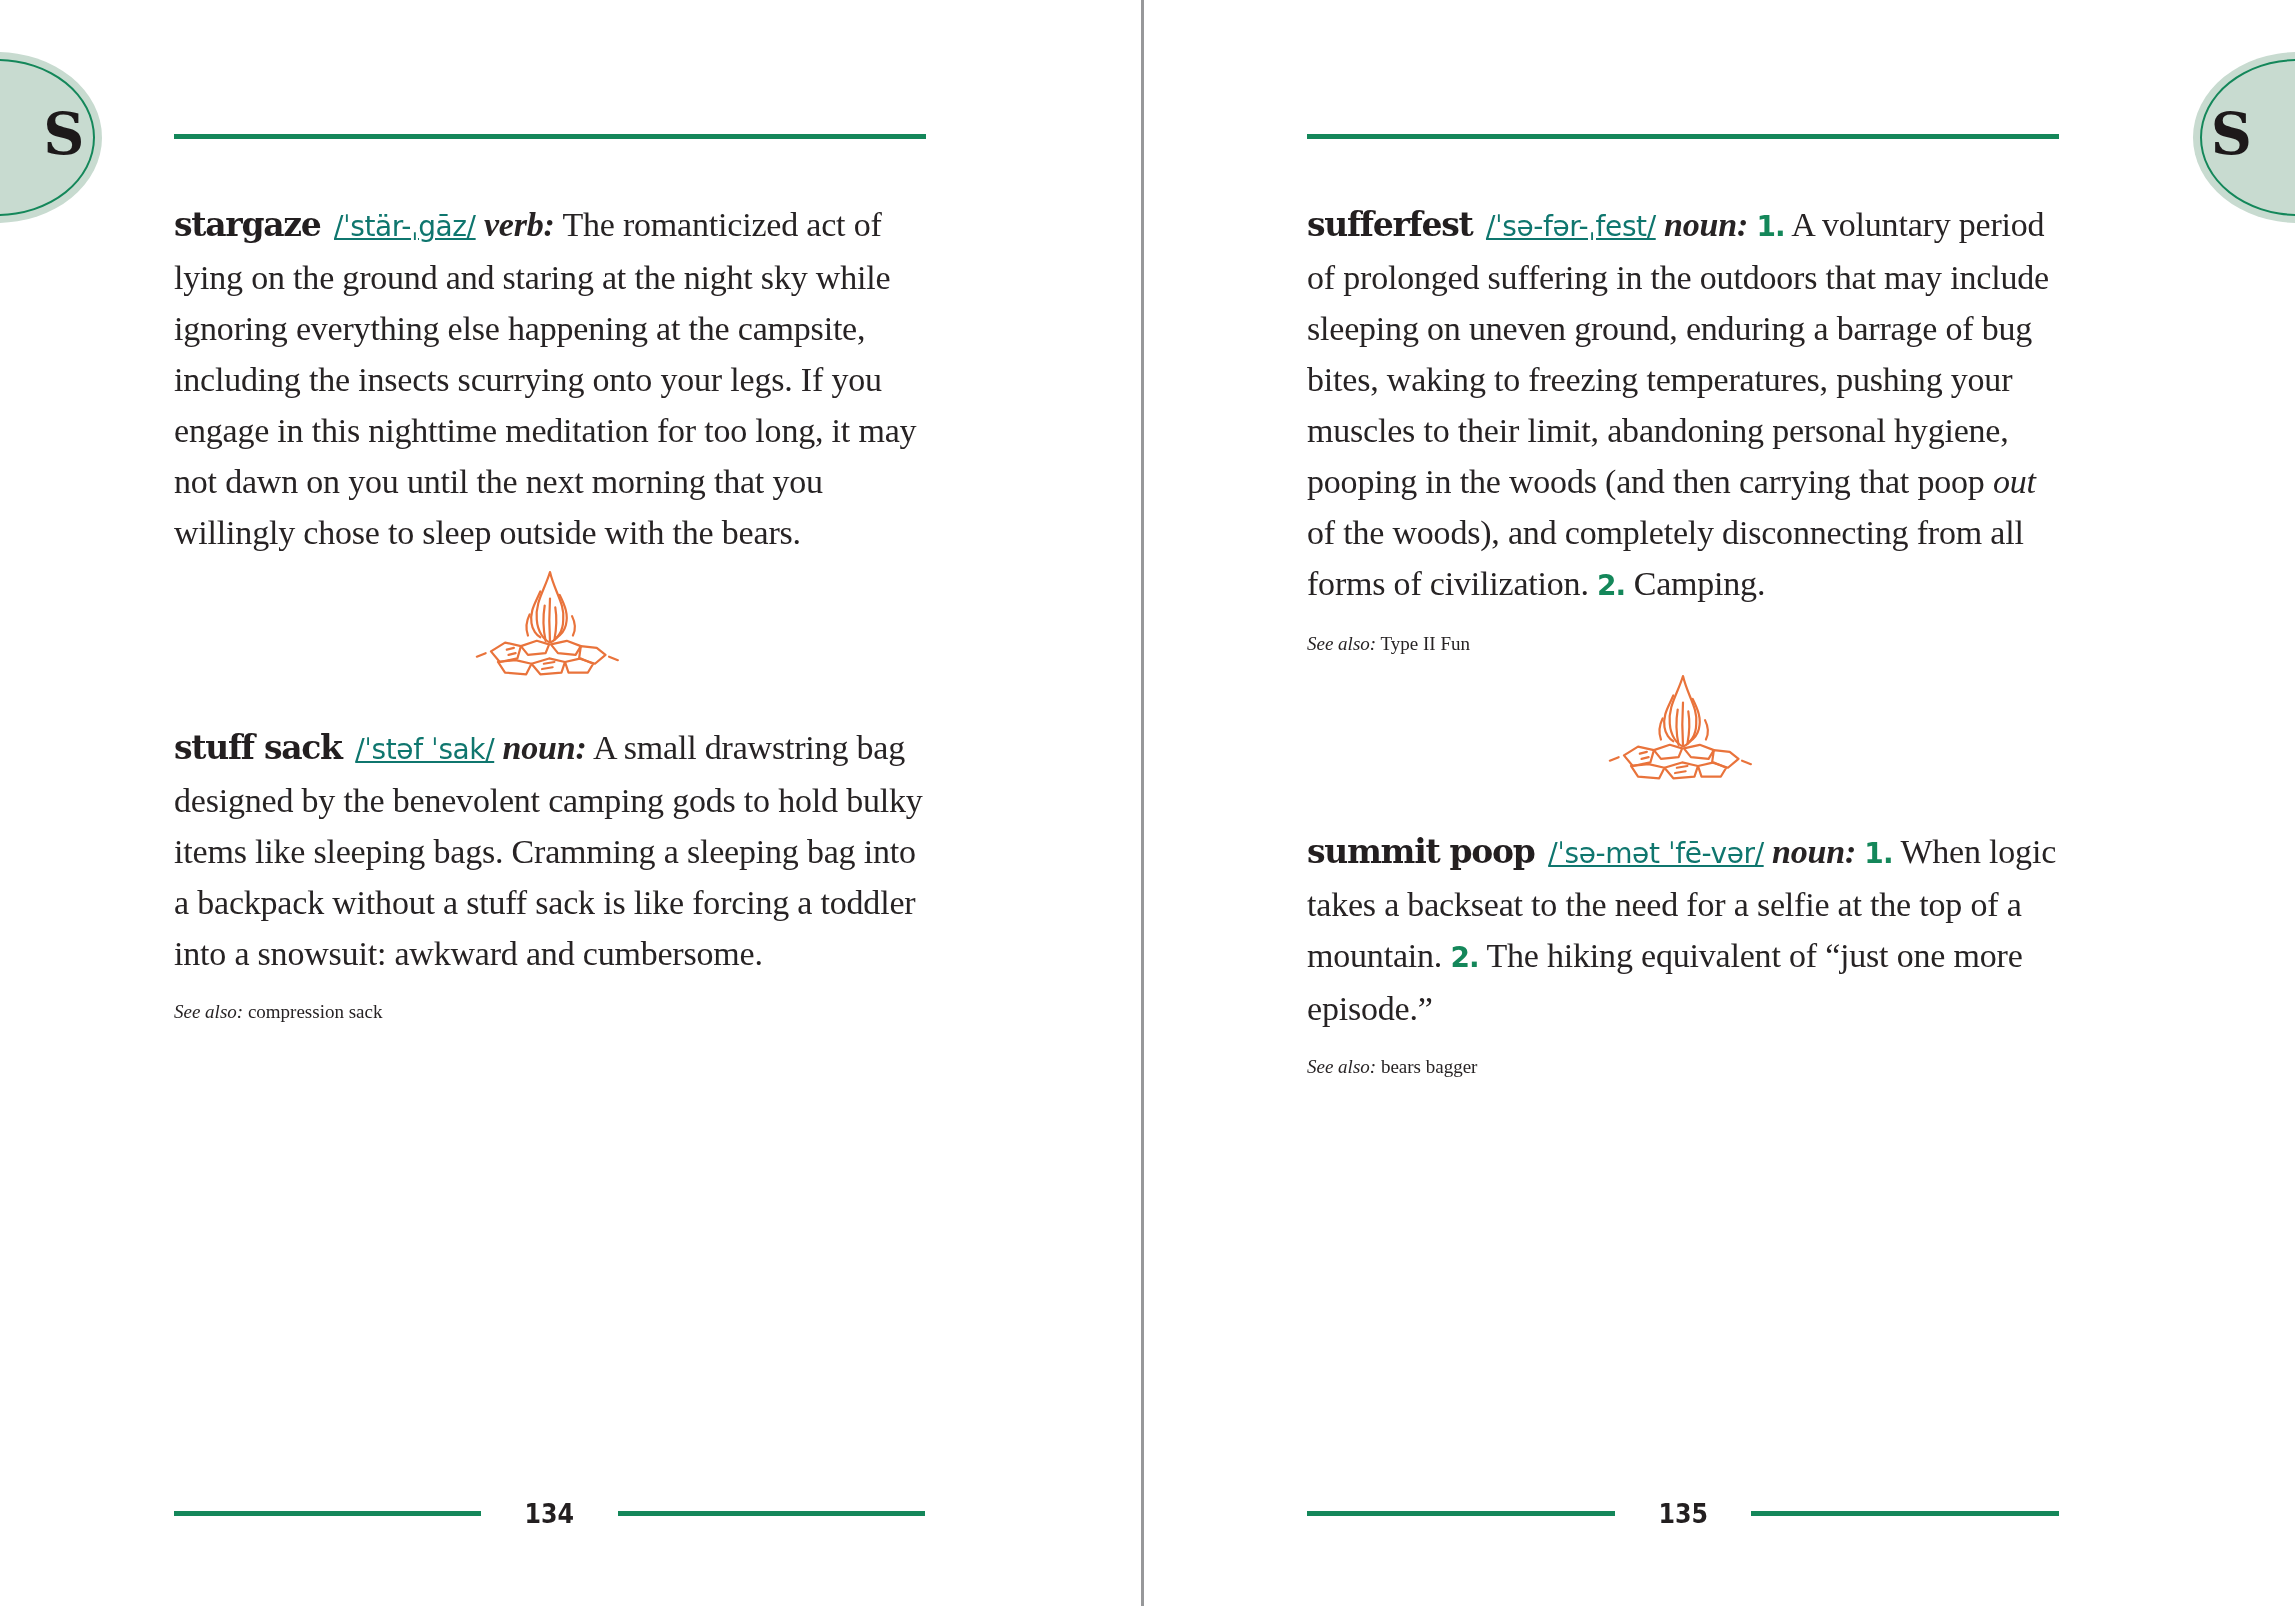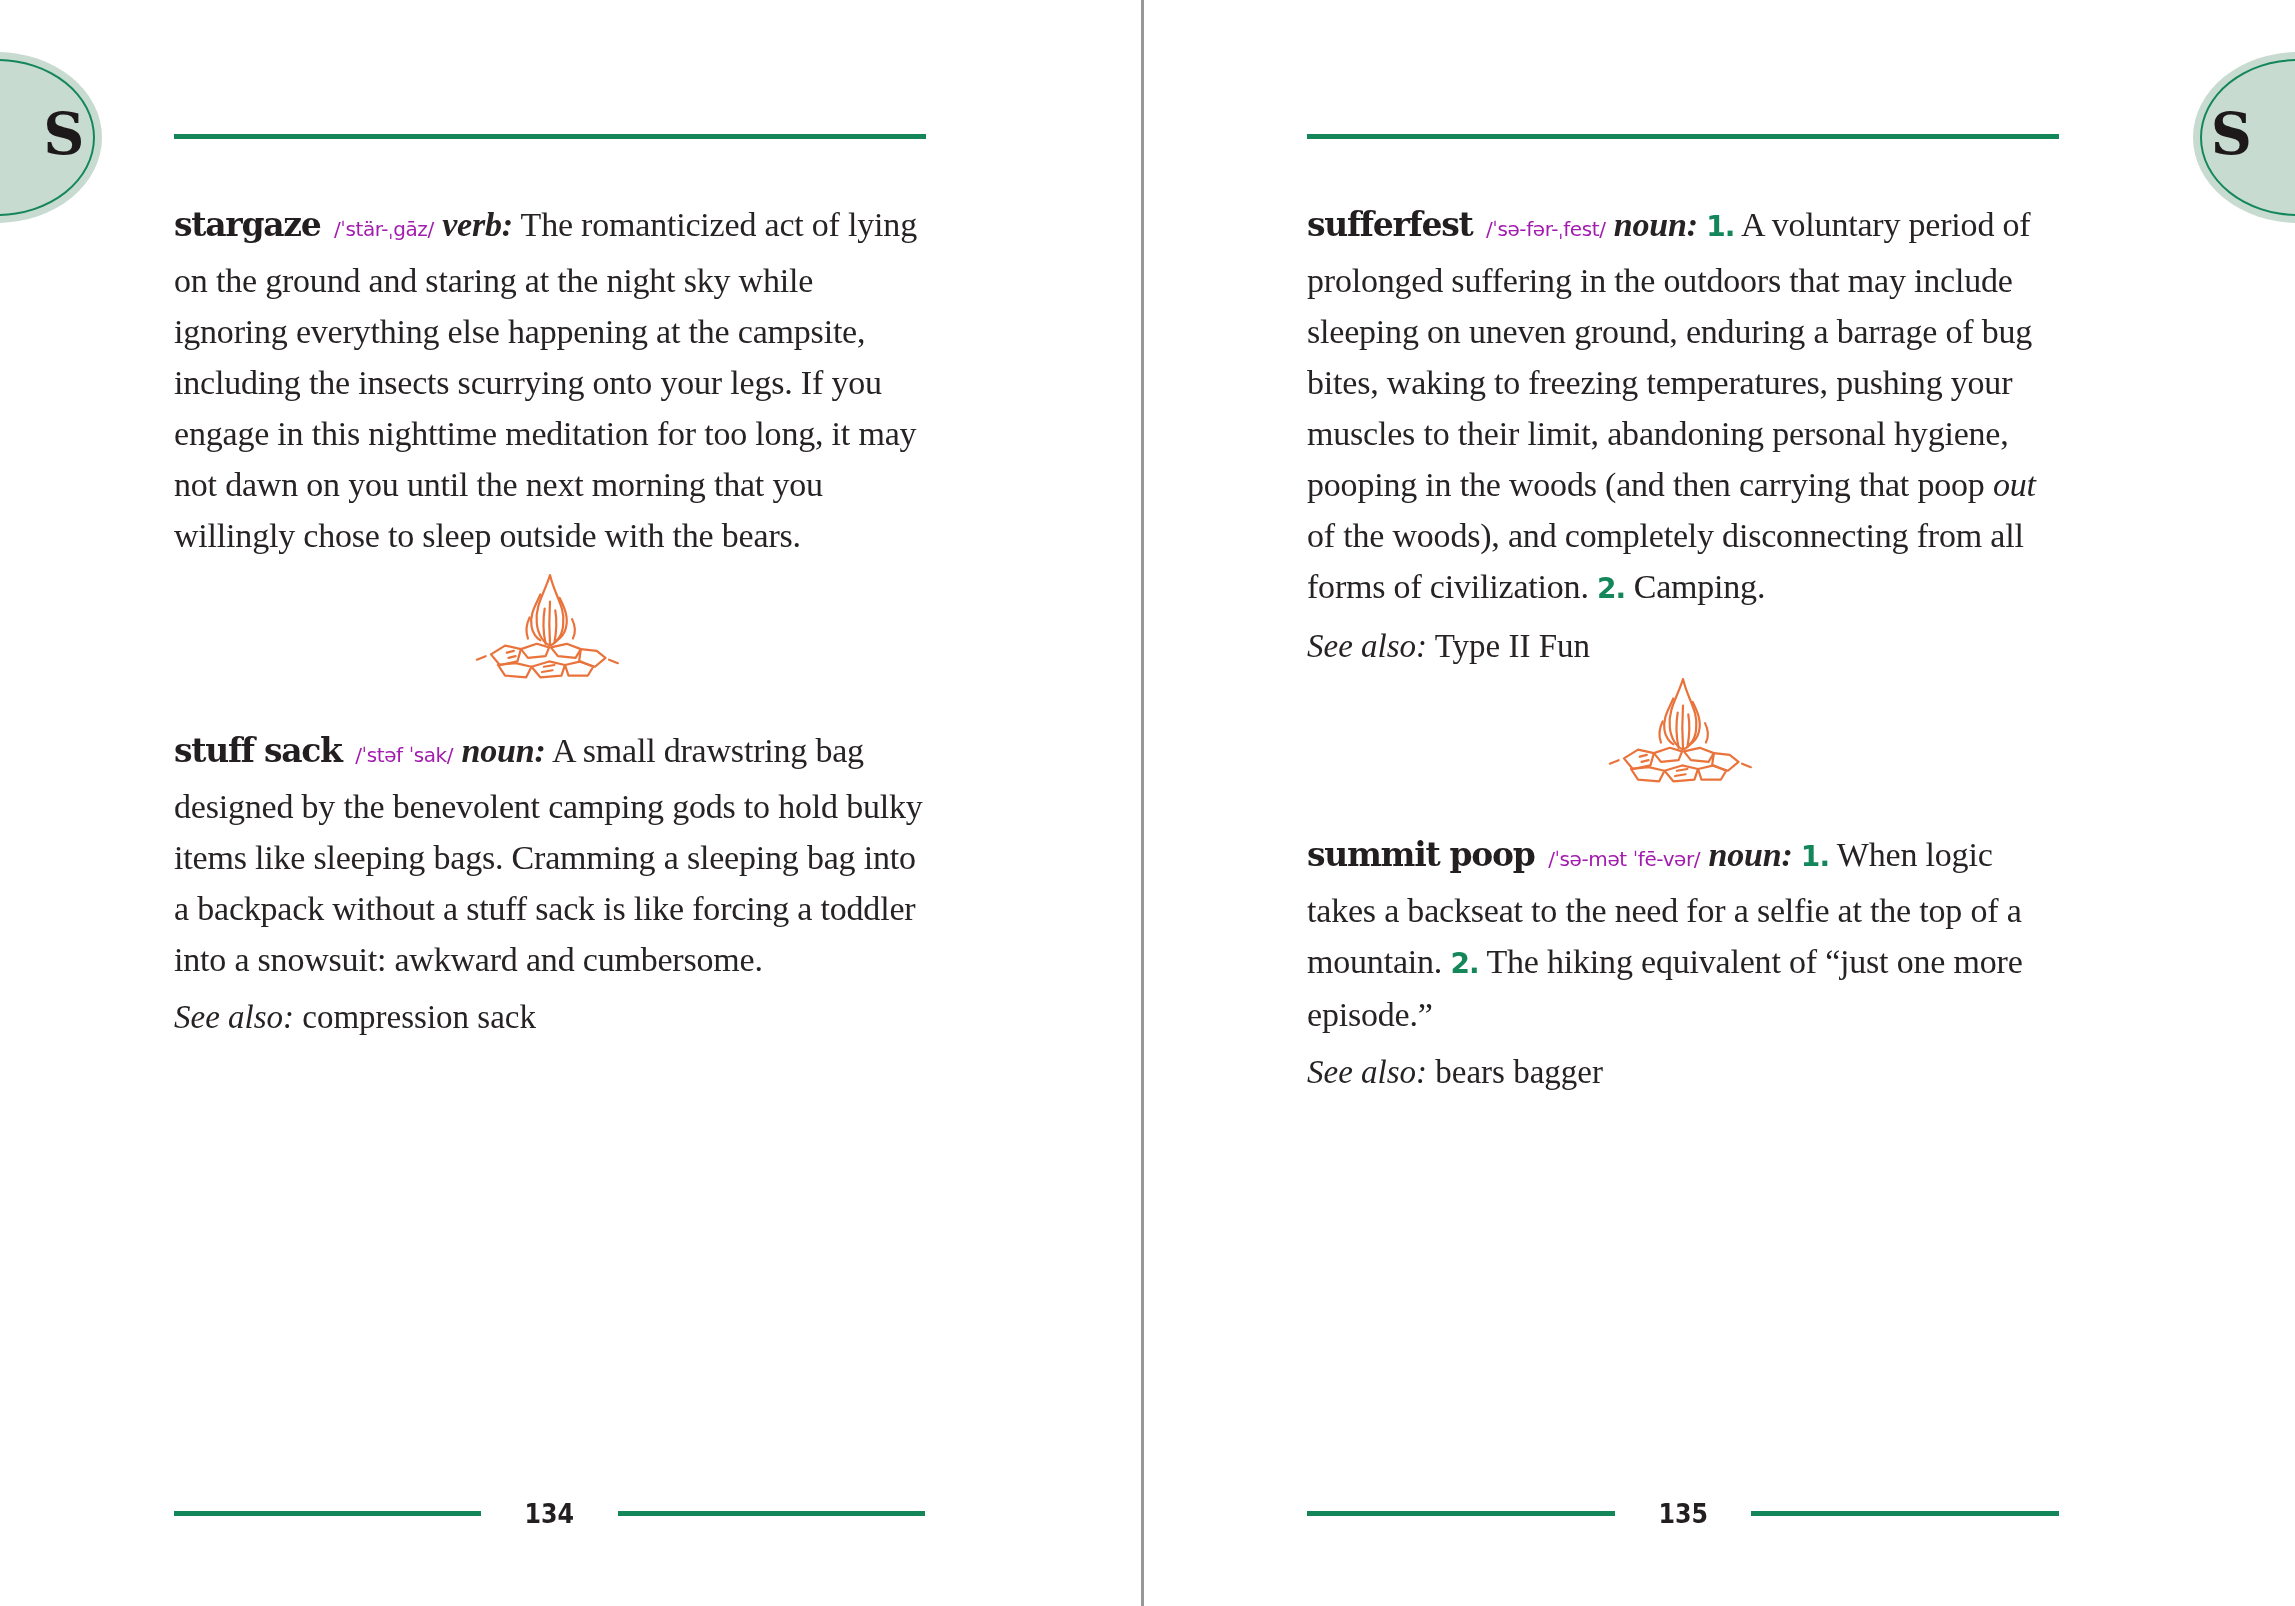--- a/index.html
+++ b/index.html
@@ -17,26 +17,26 @@
   .page.left{left:0;padding:134px 222px 0 174px;}
   .page.right{left:1092px;padding:134px 181px 0 215px;}
 
   .toprule{height:5.3px;background:var(--green);}
 
   .entry{margin-top:60px;}
   .entry.second{margin-top:38px;}
 
   p.def{margin:0;font-size:34px;line-height:51px;letter-spacing:-0.2px;}
   .headword{font-family:"DejaVu Serif",serif;font-weight:700;font-size:33px;line-height:51px;letter-spacing:-1.3px;color:#231f20;margin-right:5.3px;}
-  .pron{font-family:"DejaVu Sans",sans-serif;font-size:20px;letter-spacing:-0.4px;color:#a21caf;}
+  .pron{font-family:"DejaVu Sans",sans-serif;font-size:28px;letter-spacing:-0.4px;color:#0f766e;text-decoration:underline;}
   .pos{font-style:italic;font-weight:700;}
   .num{font-family:"DejaVu Sans",sans-serif;font-weight:700;font-size:28px;color:var(--green);letter-spacing:-0.9px;}
   .ital{font-style:italic;}
 
-  .seealso{margin:14px 0 0 0;font-size:33px;line-height:37px;}
+  .seealso{margin:14px 0 0 0;font-size:19px;line-height:37px;}
   .seealso .label{font-style:italic;}
 
   .campfire{display:flex;justify-content:center;margin-top:7px;}
   .campfire svg{width:168px;height:119px;display:block;}
 
   .footer{position:absolute;top:1496px;display:flex;align-items:center;gap:40px;height:35px;}
   .page.left .footer{left:174px;width:751px;}
   .page.right .footer{left:215px;width:752px;}
   .fline{flex:1;height:4.4px;background:var(--green);}
   .pagenum{font-family:"DejaVu Sans",sans-serif;font-weight:700;font-size:27px;color:#231f20;transform:scaleX(0.88);letter-spacing:0;}

